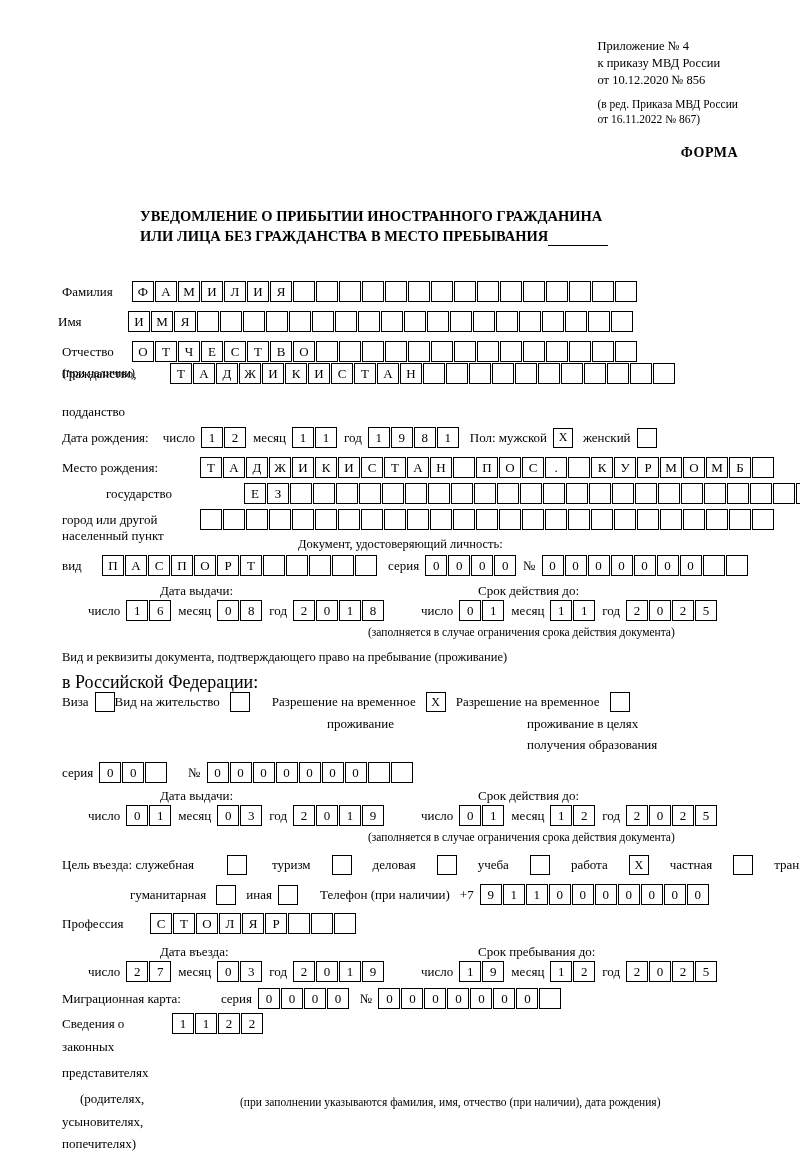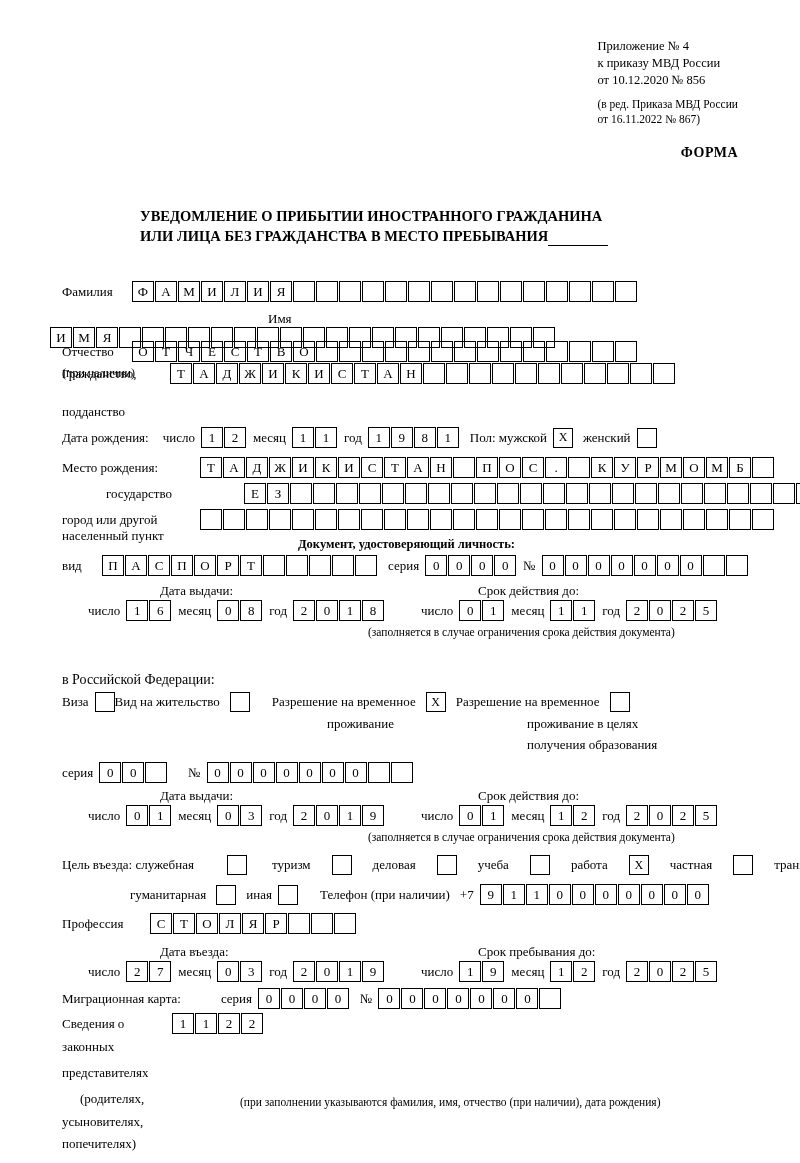--- a/index.html
+++ b/index.html
@@ -21,21 +21,21 @@
     position:absolute; left:140px; top:183px; width:600px;
     font-weight:bold; font-size:14.5px; line-height:1.35; text-align:left;margin-top:24px;
   }
   .title .ul{display:inline-block;border-bottom:1px solid #000;width:60px;vertical-align:bottom;height:13px;}
   .section1{
     position:absolute; left:70px; top:244px; width:720px;
     font-weight:bold; font-size:13.5px; text-align:center;
   }
   .row{position:absolute; display:flex; align-items:center;}
   .lbl{font-size:13px; white-space:nowrap;}
-  .lbl.b{font-weight:bold;}
+  .lbl.b{font-weight:normal;}
   .cells{display:flex;}
   .c{
     width:22px;height:21px;border:1px solid #000;margin-right:1px;
     display:flex;align-items:center;justify-content:center;
     font-size:13px;font-family:"Liberation Serif",serif;
     box-sizing:border-box;
   }
   .bx{
     width:20px;height:20px;border:1px solid #000;display:inline-flex;
     align-items:center;justify-content:center;font-size:12px;box-sizing:border-box;
@@ -88,21 +88,21 @@
         <div class="c"></div>
         <div class="c"></div>
         <div class="c"></div>
         <div class="c"></div>
         <div class="c"></div>
         <div class="c"></div>
         <div class="c"></div>
       </div>
   </div>
 
-  <div class="row" style="left:50px; top:311px;flex-direction:column;">
+  <div class="row" style="left:58px; top:311px;">
     <div class="lbl" style="width:70px;">Имя</div>
     <div class="cells">
         <div class="c">И</div>
         <div class="c">М</div>
         <div class="c">Я</div>
         <div class="c"></div>
         <div class="c"></div>
         <div class="c"></div>
         <div class="c"></div>
         <div class="c"></div>
@@ -371,21 +371,22 @@
     <div class="lbl ml6">год</div>
     <div class="cells ml6">
         <div class="c">2</div>
         <div class="c">0</div>
         <div class="c">2</div>
         <div class="c">5</div>
       </div>
   </div>
   <div class="note" style="position:absolute;left:368px;top:626px;">(заполняется в случае ограничения срока действия документа)</div>
 
-  <div class="lbl" style="position:absolute;left:62px;top:672px;font-size:14px;">в Российской Федерации:</div>
+  <div class="lbl" style="position:absolute;left:62px;top:650px;font-size:12.5px;">Вид и реквизиты документа, подтверждающего право на пребывание (проживание)</div>
+  <div class="lbl" style="position:absolute;left:62px;top:672px;font-size:18px;">в Российской Федерации:</div>
 
   <div class="row" style="left:62px; top:692px;">
     <div class="lbl">Виза</div>
     <span class="bx ml6"></span>
     <div class="lbl" style="font-family:Liberation Serif, serif;">Вид на жительство</div>
     <span class="bx ml10"></span>
     <div class="lbl" style="margin-left:22px;">Разрешение на временное</div>
     <span class="bx ml10">X</span>
     <div class="lbl ml10">Разрешение на временное</div>
     <span class="bx ml10"></span>

